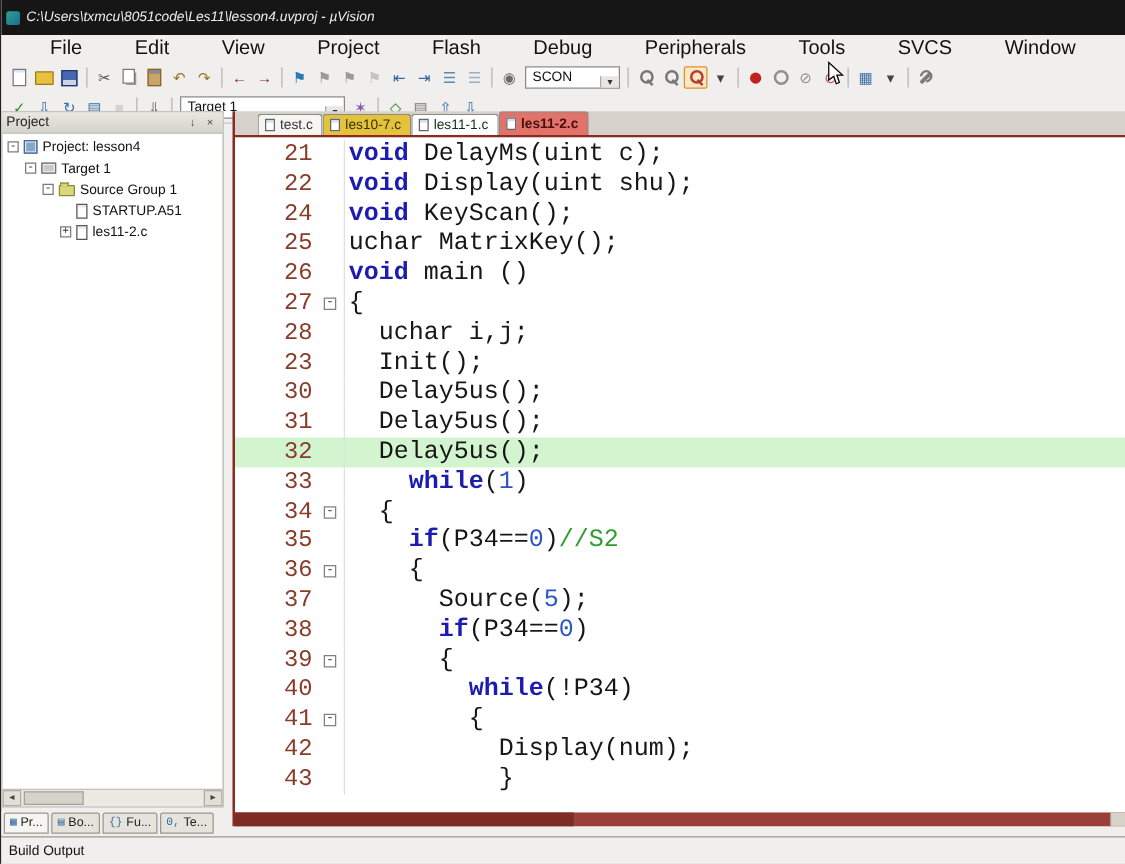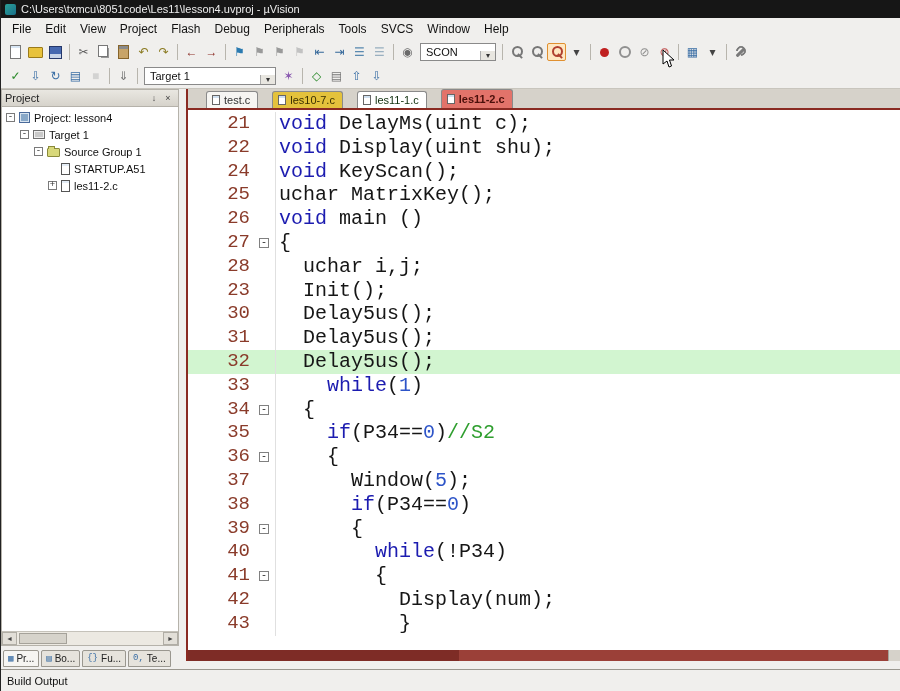--- a/index.html
+++ b/index.html
@@ -1,25 +1,25 @@
 <!DOCTYPE html>
 <html style="--accent: #8a2a22; --kw: #1c1cb0; --num: #2d54c8; --cmt: #2e9e2e; --plain: #161616; --hl: #d2f5d0; --ln: #8a3b2a;"><head>
 <meta charset="utf-8">
 <style>
   * { box-sizing: border-box; margin: 0; padding: 0; }
   body { font-family: "Liberation Sans", sans-serif; background:#888; }
   .window { position: relative; width: 900px; height: 691px; background:#f0efed; overflow: hidden; border-left:1px solid #222; }
 
   
-  .titlebar { height:18px; background:#161616; color:#eee; display:flex; align-items:center; gap:5px; padding-left:4px; font-size:11px; }
+  .titlebar { height:28px; background:#161616; color:#eee; display:flex; align-items:center; gap:5px; padding-left:4px; font-size:11px;font-style:italic; }
   .app-logo { width:11px; height:11px; background:linear-gradient(135deg,#2aa198,#1a6f8a); border-radius:2px; flex:none; }
 
   
   .menubar { height:22px; display:flex; align-items:center; padding-left:4px; background:#f0efed; }
-  .menu-item { padding:3px 7px; font-size:12px; color:#111; cursor:default; }
+  .menu-item { padding:3px 7px; font-size:16px; color:#111; cursor:default;margin-left:28px; }
 
   
   .toolbar { height:24px; display:flex; align-items:center; gap:1px; padding-left:5px; background:#f0efed; }
   .toolbar.row2 { height:25px; border-bottom:1px solid #c8c5bd; }
   .tb-icon { width:19px; height:18px; display:flex; align-items:center; justify-content:center; font-size:12px; color:#555; position:relative; border:1px solid transparent; border-radius:2px; flex:none; }
   .tb-icon.dim { opacity:.4; }
   .tb-icon.hovered { border:1px solid #e09030; background:#ffe7c2; }
   .tb-sep { width:1px; height:16px; background:#b8b5ad; margin:0 3px; flex:none; }
   .tb-combo { height:18px; background:#fff; border:1px solid #8a8a8a; display:flex; align-items:flex-end; font-size:11px; flex:none; margin:0 2px; }
   .combo-value { flex:1; padding:2px 5px; color:#111; overflow:hidden; white-space:nowrap; }
@@ -55,31 +55,31 @@
   .ti-folder::before { content:""; position:absolute; top:-3px; left:0; width:5px; height:2px; background:#d8d87a; border:1px solid #8a8a3a; border-bottom:none; }
   .ti-file { width:9px; height:12px; background:#fff; border:1px solid #555; box-shadow:inset 0 2px 0 #e4edf6; }
   .panel-hscroll { height:14px; flex:none; background:#ece9e2; border-top:1px solid #c5c2ba; display:flex; align-items:stretch; }
   .scroll-arrow { width:15px; background:#e2dfd8; border:1px solid #b0ada5; font-size:7px; display:flex; align-items:center; justify-content:center; color:#444; flex:none; }
   .scroll-track { flex:1; position:relative; }
   .scroll-thumb { position:absolute; left:2px; top:1px; bottom:1px; width:48px; background:#d6d3cb; border:1px solid #a5a29a; }
 
   
   .editor-area { position:absolute; left:185px; top:89px; width:715px; height:572px; display:flex; flex-direction:column; border-left:2px solid var(--accent); }
   .tabbar { height:21px; background:#d6d2ca; display:flex; align-items:flex-end; padding-left:18px; border-bottom:2px solid var(--accent); flex:none; }
-  .ed-tab { height:17px; padding:1px 7px 1px 5px; border:1px solid #8a8a8a; border-bottom:none; border-radius:3px 3px 0 0; font-size:11px; display:flex; align-items:center; gap:4px; margin-right:14px; white-space:nowrap; }
+  .ed-tab { height:17px; padding:1px 7px 1px 5px; border:1px solid #8a8a8a; border-bottom:none; border-radius:3px 3px 0 0; font-size:11px; display:flex; align-items:center; gap:4px; margin-right:0; white-space:nowrap; }
   .ed-tab.active { height:19px; font-weight:bold; }
   .tab-doc-icon { width:8px; height:10px; background:#fff; border:1px solid #666; flex:none; box-shadow:inset 0 2px 0 #cfe0f0; }
   .editor { flex:1; background:#fff; overflow:hidden; padding-top:2px; }
   .code-line { display:flex; height:23.8px; line-height:23.8px; font-family:"Liberation Mono", monospace; font-size:20px; white-space:pre; }
   .code-line.hl { background:var(--hl); }
   .ln { width:68px; flex:none; text-align:right; padding-right:6px; font-size:19px; color:var(--ln); }
   .foldcol { width:20px; flex:none; position:relative; border-right:1px solid #e0e0e0; }
   .foldbox { position:absolute; left:3px; top:7px; width:10px; height:10px; border:1px solid #808080; background:#fff; font-size:10px; line-height:8px; text-align:center; color:#333; font-family:"Liberation Mono", monospace; }
   .code-text { padding-left:3px; }
-  .tok-k { color:var(--kw); font-weight:normal; }
+  .tok-k { color:var(--kw); font-weight:bold; }
   .tok-n { color:var(--num); }
   .tok-c { color:var(--cmt); }
   .tok-p { color:var(--plain); }
   .editor-hscroll { height:11px; flex:none; background:#9b4038; position:relative; }
   .editor-hscroll .thumb { position:absolute; left:0; top:0; bottom:0; width:38%; background:#7e2c26; }
   .editor-hscroll .corner { position:absolute; right:0; top:0; bottom:0; width:13px; background:#d6d2ca; border-left:1px solid #a5a29a; }
 
   
   .bottom-tabs { position:absolute; left:0; top:648px; width:184px; height:20px; display:flex; gap:2px; padding:1px 2px; background:#f0efed; align-items:center; }
   .btab { height:17px; border:1px solid #9a978f; background:#e6e3dc; border-radius:2px 2px 0 0; font-size:10px; display:flex; align-items:center; gap:3px; padding:0 4px; color:#222; white-space:nowrap; }
@@ -248,21 +248,21 @@
         <div class="code-line"><span class="ln">27</span><span class="foldcol"><span class="foldbox">-</span></span><span class="code-text"><span class="tok-p">{</span></span></div>
         <div class="code-line"><span class="ln">28</span><span class="foldcol"></span><span class="code-text"><span class="tok-p">  uchar i,j;</span></span></div>
         <div class="code-line"><span class="ln">23</span><span class="foldcol"></span><span class="code-text"><span class="tok-p">  Init();</span></span></div>
         <div class="code-line"><span class="ln">30</span><span class="foldcol"></span><span class="code-text"><span class="tok-p">  Delay5us();</span></span></div>
         <div class="code-line"><span class="ln">31</span><span class="foldcol"></span><span class="code-text"><span class="tok-p">  Delay5us();</span></span></div>
         <div class="code-line hl"><span class="ln">32</span><span class="foldcol"></span><span class="code-text"><span class="tok-p">  Delay5us();</span></span></div>
         <div class="code-line"><span class="ln">33</span><span class="foldcol"></span><span class="code-text"><span class="tok-p">    </span><span class="tok-k">while</span><span class="tok-p">(</span><span class="tok-n">1</span><span class="tok-p">)</span></span></div>
         <div class="code-line"><span class="ln">34</span><span class="foldcol"><span class="foldbox">-</span></span><span class="code-text"><span class="tok-p">  {</span></span></div>
         <div class="code-line"><span class="ln">35</span><span class="foldcol"></span><span class="code-text"><span class="tok-p">    </span><span class="tok-k">if</span><span class="tok-p">(P34==</span><span class="tok-n">0</span><span class="tok-p">)</span><span class="tok-c">//S2</span></span></div>
         <div class="code-line"><span class="ln">36</span><span class="foldcol"><span class="foldbox">-</span></span><span class="code-text"><span class="tok-p">    {</span></span></div>
-        <div class="code-line"><span class="ln">37</span><span class="foldcol"></span><span class="code-text"><span class="tok-p">      Window(</span><span class="tok-n">5</span><span class="tok-p">);</span></span></div>
+        <div class="code-line"><span class="ln">37</span><span class="foldcol"></span><span class="code-text"><span class="tok-p">      Source(</span><span class="tok-n">5</span><span class="tok-p">);</span></span></div>
         <div class="code-line"><span class="ln">38</span><span class="foldcol"></span><span class="code-text"><span class="tok-p">      </span><span class="tok-k">if</span><span class="tok-p">(P34==</span><span class="tok-n">0</span><span class="tok-p">)</span></span></div>
         <div class="code-line"><span class="ln">39</span><span class="foldcol"><span class="foldbox">-</span></span><span class="code-text"><span class="tok-p">      {</span></span></div>
         <div class="code-line"><span class="ln">40</span><span class="foldcol"></span><span class="code-text"><span class="tok-p">        </span><span class="tok-k">while</span><span class="tok-p">(!P34)</span></span></div>
         <div class="code-line"><span class="ln">41</span><span class="foldcol"><span class="foldbox">-</span></span><span class="code-text"><span class="tok-p">        {</span></span></div>
         <div class="code-line"><span class="ln">42</span><span class="foldcol"></span><span class="code-text"><span class="tok-p">          Display(num);</span></span></div>
         <div class="code-line"><span class="ln">43</span><span class="foldcol"></span><span class="code-text"><span class="tok-p">          }</span></span></div>
       </div>
     <div class="editor-hscroll">
       <span class="thumb"></span>
       <span class="corner"></span>

